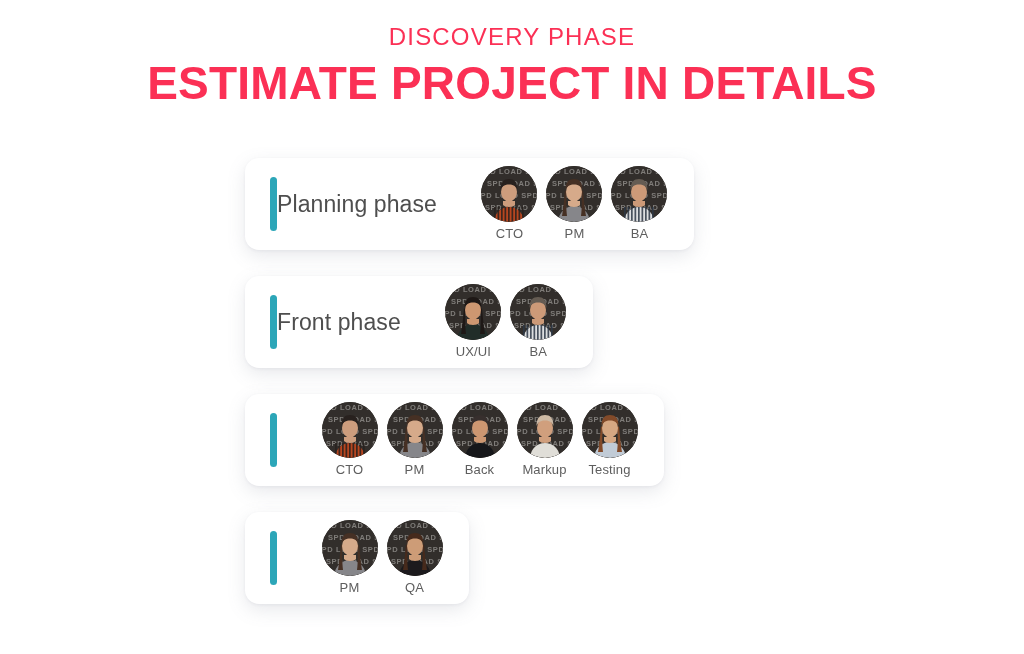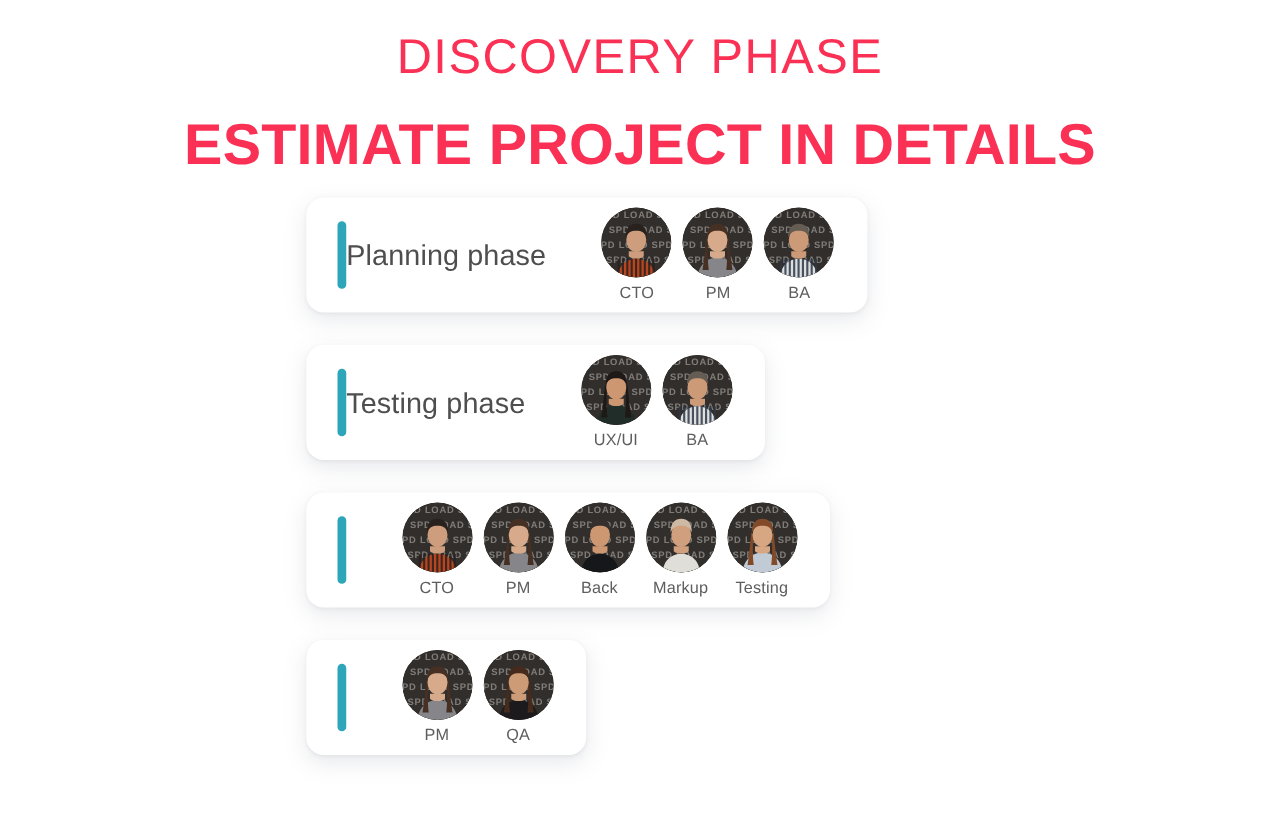--- a/index.html
+++ b/index.html
@@ -25,37 +25,37 @@
   }
 
   
   .header {
     text-align: center;
     padding-top: 24px;
   }
 
   .eyebrow {
     font-family: "Liberation Sans", "DejaVu Sans", sans-serif;
-    font-size: 39px;
+    font-size: 24px;
     font-weight: 400;
     letter-spacing: 1.2px;
     color: #FB3055;
     line-height: 1.12;
     text-transform: uppercase;
   }
 
   .headline {
     font-family: "Liberation Sans", "DejaVu Sans", sans-serif;
     font-size: 46px;
     font-weight: 700;
     letter-spacing: 0.2px;
     color: #FB3055;
     line-height: 1.16;
     text-transform: uppercase;
-    margin-top: 21px;
+    margin-top: 6px;
   }
 
   
   .phase-list {
     position: absolute;
     top: 158px;
     left: 245px;
     right: 0;
     display: flex;
     flex-direction: column;
@@ -237,21 +237,21 @@
                   <rect width="56" height="56" fill="#000" opacity="0.05"></rect>
                 </g>
               </svg>
             </div>
             <div class="member-role">BA</div>
           </div>
         </div>
       </div>
       <div class="phase-card card-gap">
         <div class="accent-bar"></div>
-        <div class="phase-name">Testing phase</div>
+        <div class="phase-name">Front phase</div>
         <div class="spacer"></div>
         <div class="member-row">
           <div class="member">
             <div class="avatar">
               <svg viewBox="0 0 56 56" xmlns="http://www.w3.org/2000/svg" aria-hidden="true">
                 <defs>
                   <clipPath id="av3">
                     <circle cx="28" cy="28" r="28"></circle>
                   </clipPath>
                 </defs>

